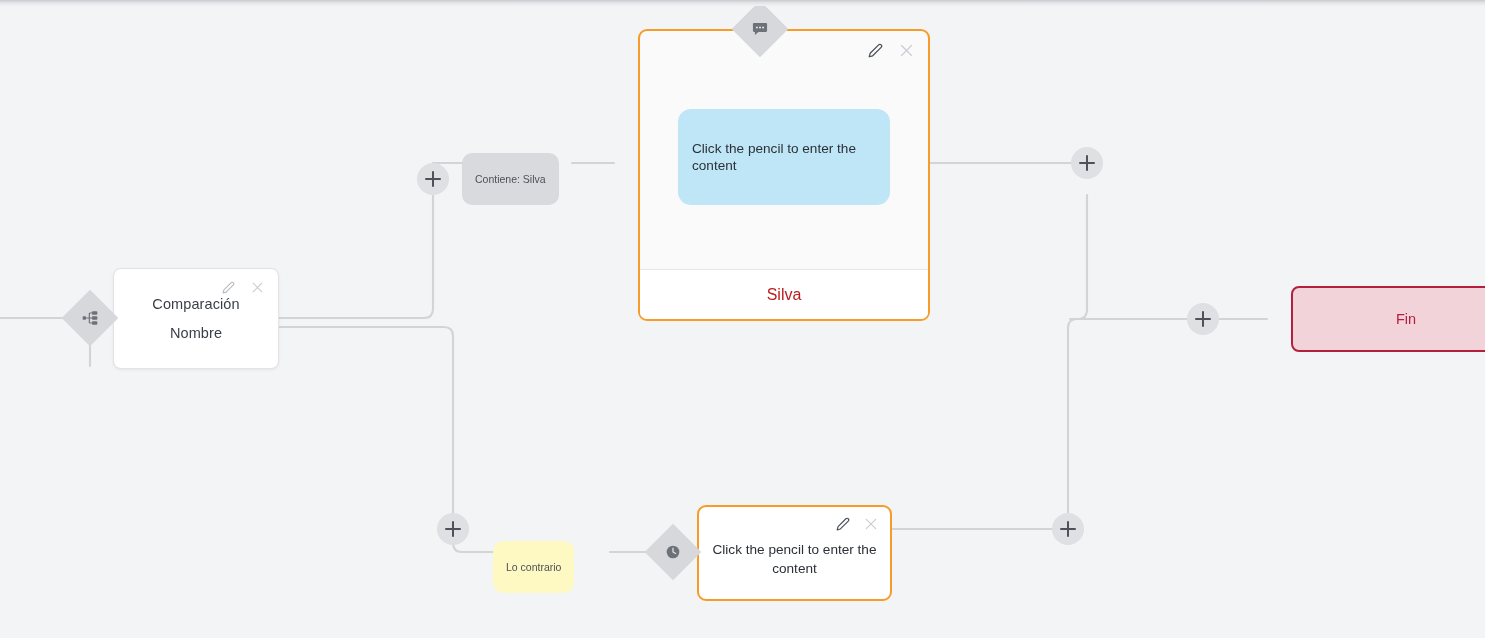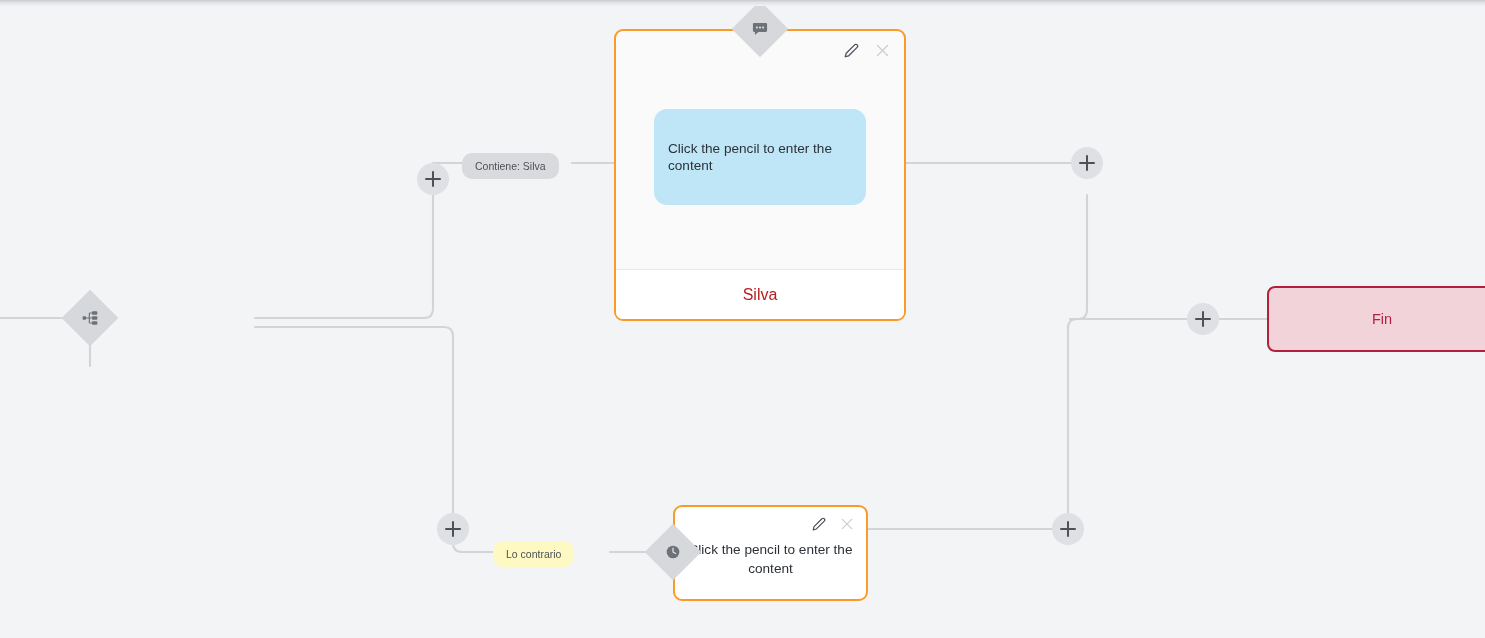--- a/index.html
+++ b/index.html
@@ -25,20 +25,21 @@
     width: 1485px; height: 638px;
     z-index: 1;
     pointer-events: none;
   }
 
   
   .node {
     position: absolute;
     background: #fbfbfc;
     z-index: 10;
+    margin-left: 24px;
   }
 
   
   .compare-node {
     left: 89px; top: 268px;
     width: 166px; height: 101px;
     border: 1px solid #e2e3e6;
     border-radius: 8px;
     background: #ffffff;
     box-shadow: 0 1px 3px rgba(30,35,45,0.07);
@@ -171,21 +172,21 @@
   .plus-c { left: 1071px; top: 147px; }
   .plus-d { left: 1052px; top: 513px; }
   .plus-e { left: 1187px; top: 303px; }
 
   
   .edge-label {
     position: absolute;
     z-index: 15;
     font-size: 10.5px;
     color: #4d5158;
-    padding: 7px 13px;
+    padding: 20px 13px;
     border-radius: 10px;
     white-space: nowrap;
     line-height: 12px;
   }
   .label-contiene {
     left: 462px; top: 153px;
     background: #d9dadd;
   }
   .label-contrario {
     left: 493px; top: 541px;
@@ -219,20 +220,36 @@
       <path d="M 906,163 L 1071,163"></path>
       <path d="M 1087,195 L 1087,310 Q 1087,319 1078,319 L 1070,319"></path>
 
       <path d="M 868,529 L 1052,529"></path>
       <path d="M 1068,513 L 1068,328 Q 1068,319 1077,319 L 1187,319"></path>
 
       <path d="M 1219,319 L 1267,319"></path>
     </g>
   </svg>
 
+  <div class="node compare-node">
+    <div class="node-tools">
+      <span>
+        <svg class="pencil-icon" width="13" height="13" viewBox="0 0 24 24" fill="none" stroke="#b6b9bf" stroke-width="2" stroke-linecap="round" stroke-linejoin="round">
+          <path d="M17 3a2.8 2.8 0 1 1 4 4L7.5 20.5 2 22l1.5-5.5z"></path>
+        </svg>
+      </span>
+      <span>
+        <svg class="close-icon" width="13" height="13" viewBox="0 0 24 24" fill="none" stroke="#c9ccd1" stroke-width="2.1" stroke-linecap="round">
+          <path d="M4 4 L20 20 M20 4 L4 20"></path>
+        </svg>
+      </span>
+    </div>
+    <div class="compare-line">Comparación</div>
+    <div class="compare-line">Nombre</div>
+  </div>
 
   <div class="diamond diamond-compare">
     <span class="dcontent">
       <svg width="16" height="16" viewBox="0 0 24 24" fill="#6d7178">
         <rect x="1" y="9.5" width="5" height="5" rx="1"></rect>
         <rect x="15" y="2" width="8" height="5" rx="1.3"></rect>
         <rect x="15" y="9.5" width="8" height="5" rx="1.3"></rect>
         <rect x="15" y="17" width="8" height="5" rx="1.3"></rect>
         <path d="M6 12 L11 12 M11 4.5 L11 19.5 M11 4.5 L15 4.5 M11 12 L15 12 M11 19.5 L15 19.5" stroke="#6d7178" stroke-width="1.7" fill="none"></path>
       </svg>

